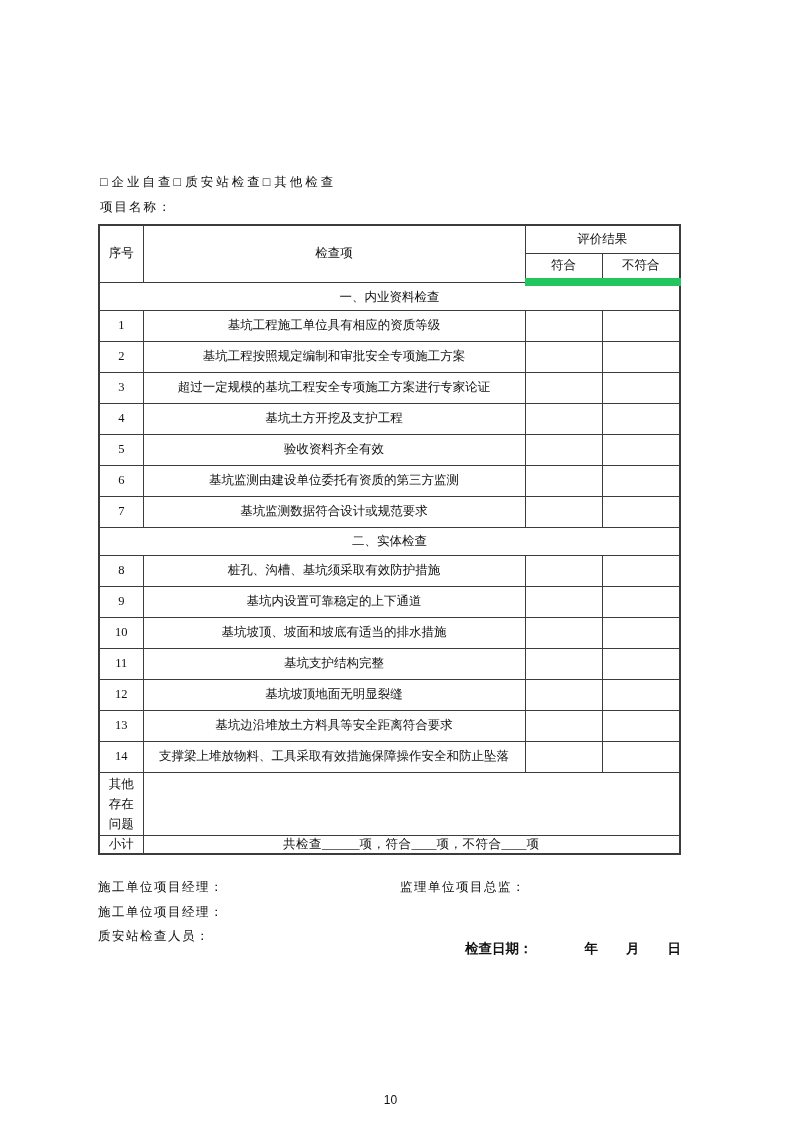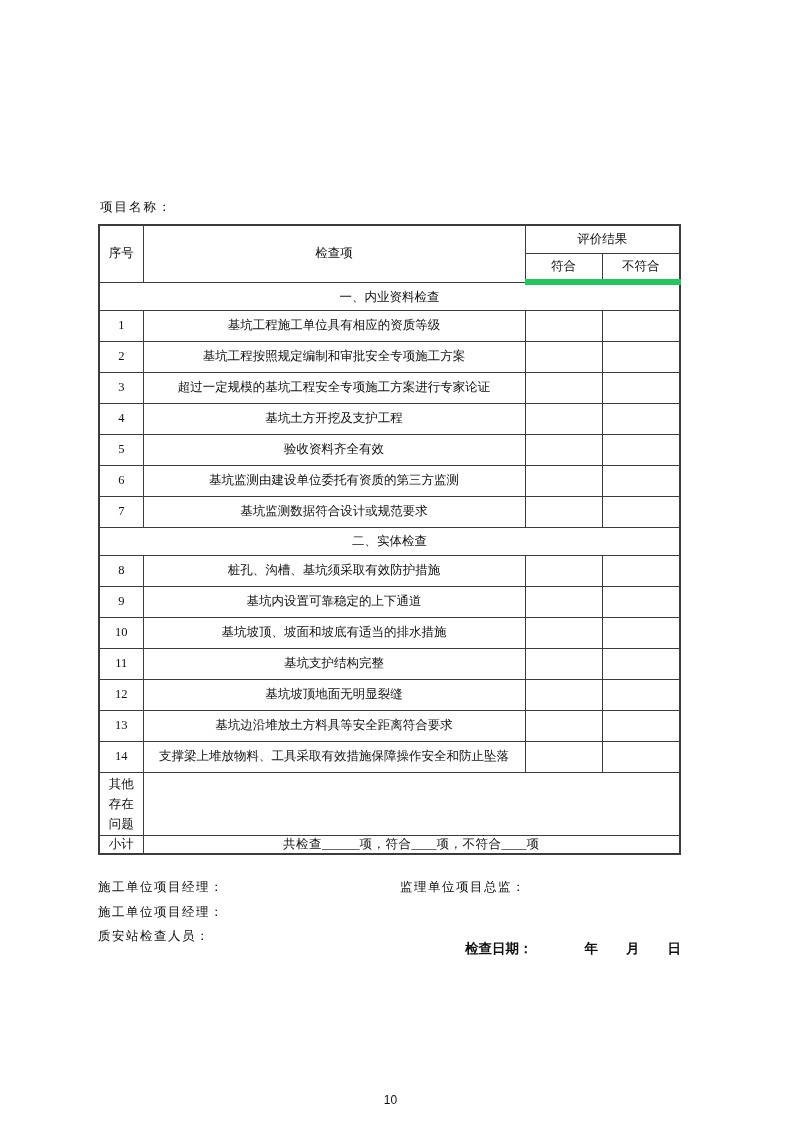--- a/index.html
+++ b/index.html
@@ -70,21 +70,21 @@
     border: 1px solid #3c3c3c;
     font-weight: normal;
     font-size: 12.5px;
     padding: 0;
     text-align: center;
     vertical-align: middle;
     overflow: hidden;
   }
   tr.hdr-a { height: 28px; }
   tr.hdr-b { height: 29px; }
-  tr.hdr-b th { border-bottom: 6px solid #22c55e; }
+  tr.hdr-b th { border-bottom: 8px solid #22c55e; }
   tr.sec { height: 28px; }
   tr.item { height: 31px; }
   td.item-text {
     text-align: left;
     padding-left: 7px;
     white-space: nowrap;
   }
   tr.other-row { height: 63px; }
   td.other-label span {
     display: inline-block;
@@ -129,20 +129,21 @@
     font-family: "Liberation Sans", "DejaVu Sans", sans-serif;
     font-size: 12px;
   }
 </style>
 </head>
 <body>
 
 <div class="sheet">
 
 
+  <div class="check-line"><span class="cb">□</span><span>企业自查</span><span class="cb">□</span><span>质安站检查</span><span class="cb">□</span><span>其他检查</span></div>
 
   <div class="project-line">项目名称：</div>
 
   <table class="form">
     <colgroup>
       <col style="width:44px">
         <col style="width:382px">
         <col style="width:77px">
         <col style="width:78px">
     </colgroup>

